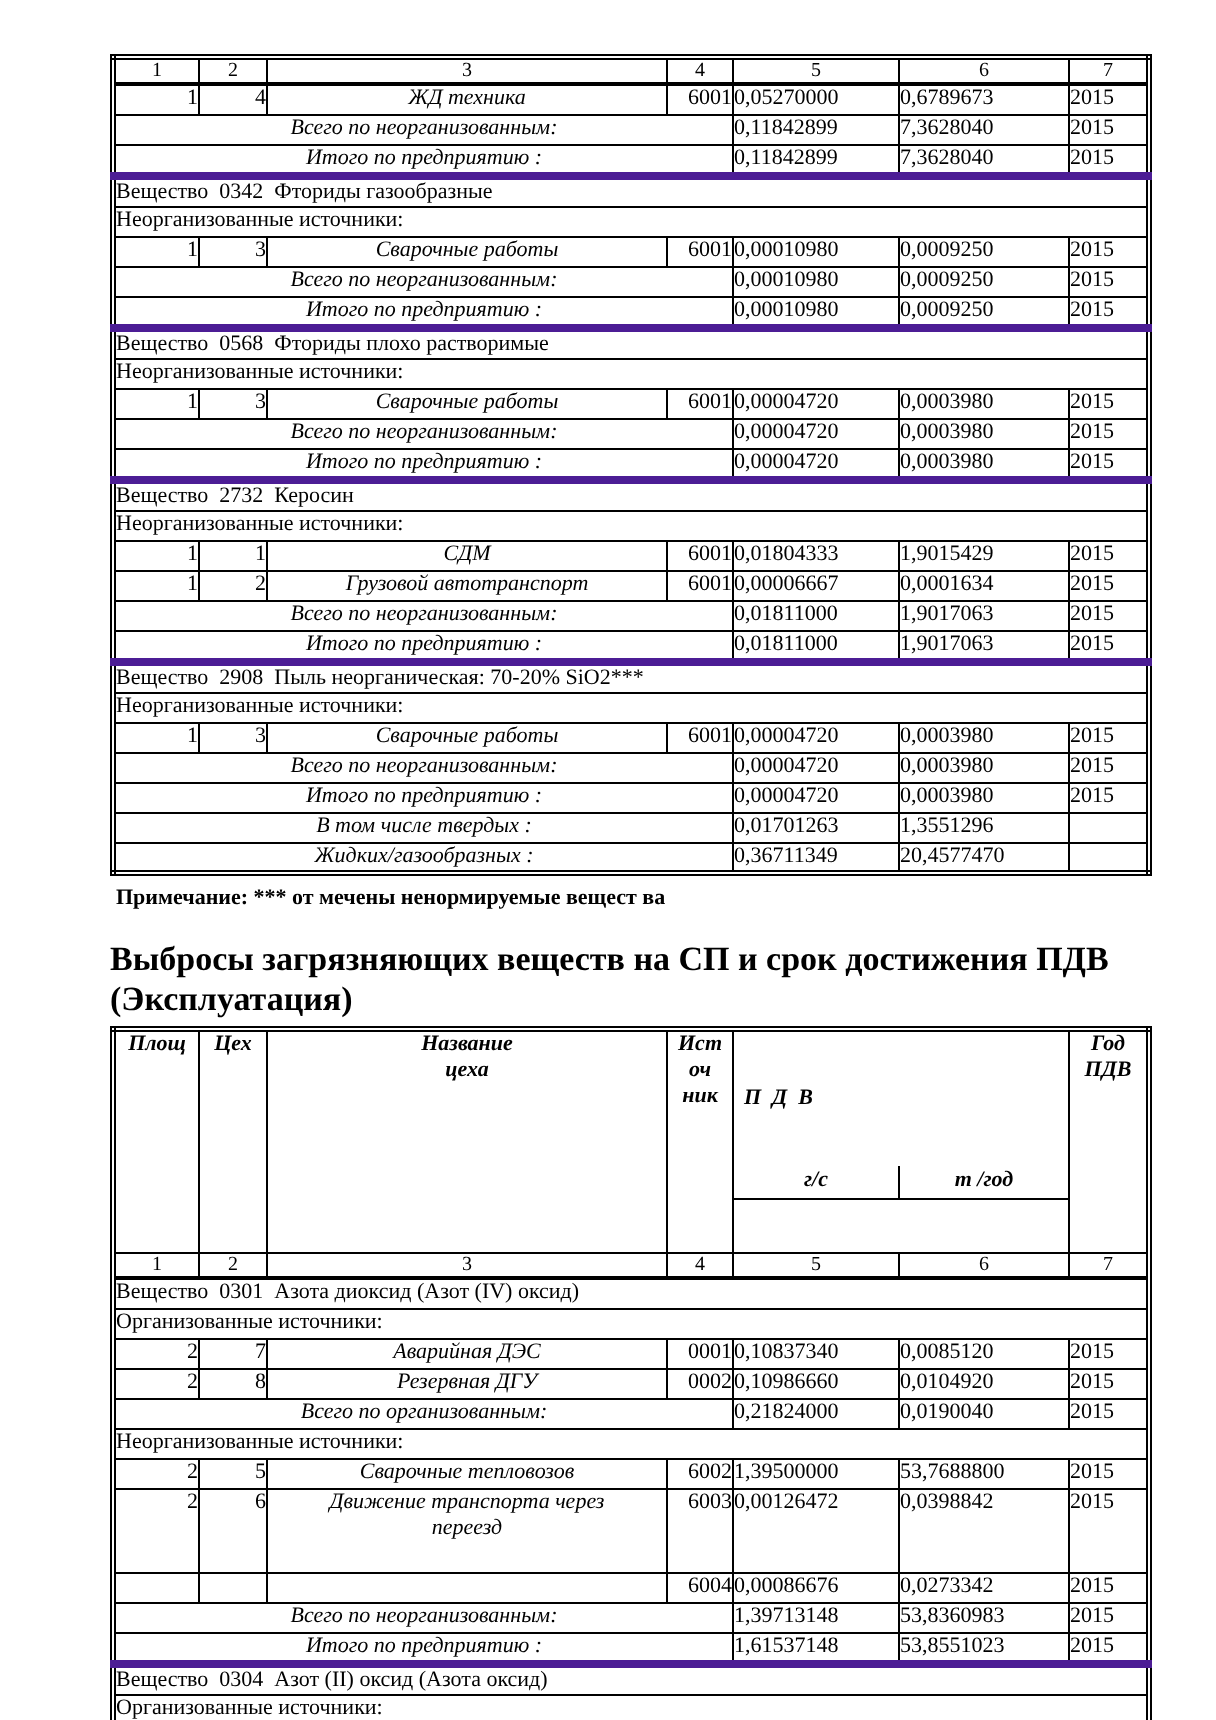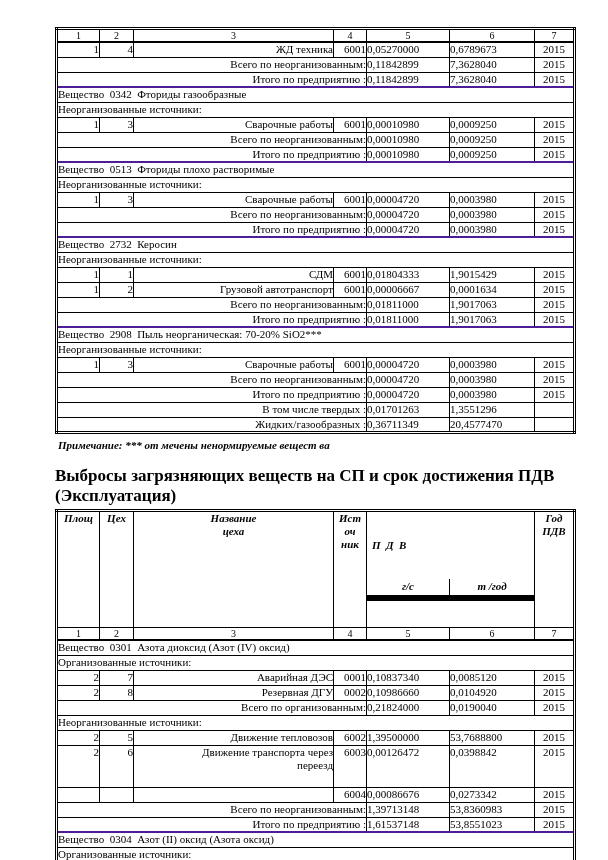--- a/index.html
+++ b/index.html
@@ -12,41 +12,41 @@
   table.doc{
     border-collapse:collapse;table-layout:fixed;width:518px;
     border:3px double #000;
   }
   table.doc td{
     border:1px solid #000;font-size:11px;line-height:13px;height:15px;
     vertical-align:top;overflow:hidden;white-space:pre-wrap;
     box-sizing:border-box;padding:0;
   }
   tr.nums-row td{height:13px;font-size:10px;line-height:11px;text-align:center;border-bottom:2px solid #000;}
-  tr.thick td{border-top:2px solid #4c1d95;}
+  tr.thick td{border-top:4px solid #4c1d95;}
   tr.tall td{height:42px;}
   td.rnum{text-align:right;padding-right:2px;}
   td.src{text-align:right;padding-right:3px;}
-  td.name{text-align:right;padding-left:3px;}
+  td.name{text-align:center;padding-left:3px;font-style:italic;}
   td.sect{text-align:left;padding-left:3px;}
   td.val{text-align:left;padding-right:3px;margin-left:44px;}
-  td.yr{text-align:center;}
+  td.yr{text-align:left;}
 
   
   #t2 thead td{font-weight:bold;font-style:italic;height:46px;}
   #t2{border-bottom-width:0;}
   .hc{text-align:center;padding-top:1px;}
   .hl{text-align:center;padding-left:3px;}
   td.pdvcell{padding:0;}
   .pdv-top{padding-left:5px;height:15px;line-height:14px;}
-  .pdv-sub{display:flex;border-bottom:6px solid #000000;height:16px;line-height:15px;}
+  .pdv-sub{display:flex;border-bottom:1px solid #000000;height:16px;line-height:15px;}
   .pdv-gs{width:82px;border-right:1px solid #000;text-align:center;}
   .pdv-tgod{flex:1;text-align:center;}
 
-  .note{margin:5px 0 0 3px;font-size:11px;font-weight:bold;font-style:italic;white-space:pre-wrap;}
+  .note{margin:5px 0 0 3px;font-size:11px;font-weight:bold;white-space:pre-wrap;}
   .title{margin:15px 0 3px 0;font-size:17px;font-weight:bold;}
 </style>
 </head>
 <body>
 
 <div class="page">
 
   <table class="doc" id="t1">
     <colgroup>
       <col style="width:43px">
@@ -109,21 +109,21 @@
           <td class="val">0,0009250</td>
           <td class="yr">2015</td>
         </tr>
         <tr>
           <td class="name" colspan="4">Итого по предприятию :</td>
           <td class="val">0,00010980</td>
           <td class="val">0,0009250</td>
           <td class="yr">2015</td>
         </tr>
         <tr class="thick">
-          <td class="sect" colspan="7">Вещество  0513  Фториды плохо растворимые</td>
+          <td class="sect" colspan="7">Вещество  0568  Фториды плохо растворимые</td>
         </tr>
         <tr>
           <td class="sect" colspan="7">Неорганизованные источники:</td>
         </tr>
         <tr>
           <td class="rnum">1</td>
           <td class="rnum">3</td>
           <td class="name">Сварочные работы</td>
           <td class="src">6001</td>
           <td class="val">0,00004720</td>
@@ -289,21 +289,21 @@
           <td class="val">0,21824000</td>
           <td class="val">0,0190040</td>
           <td class="yr">2015</td>
         </tr>
         <tr>
           <td class="sect" colspan="7">Неорганизованные источники:</td>
         </tr>
         <tr>
           <td class="rnum">2</td>
           <td class="rnum">5</td>
-          <td class="name">Движение тепловозов</td>
+          <td class="name">Сварочные тепловозов</td>
           <td class="src">6002</td>
           <td class="val">1,39500000</td>
           <td class="val">53,7688800</td>
           <td class="yr">2015</td>
         </tr>
         <tr class="tall">
           <td class="rnum">2</td>
           <td class="rnum">6</td>
           <td class="name">Движение транспорта через
 переезд</td>

